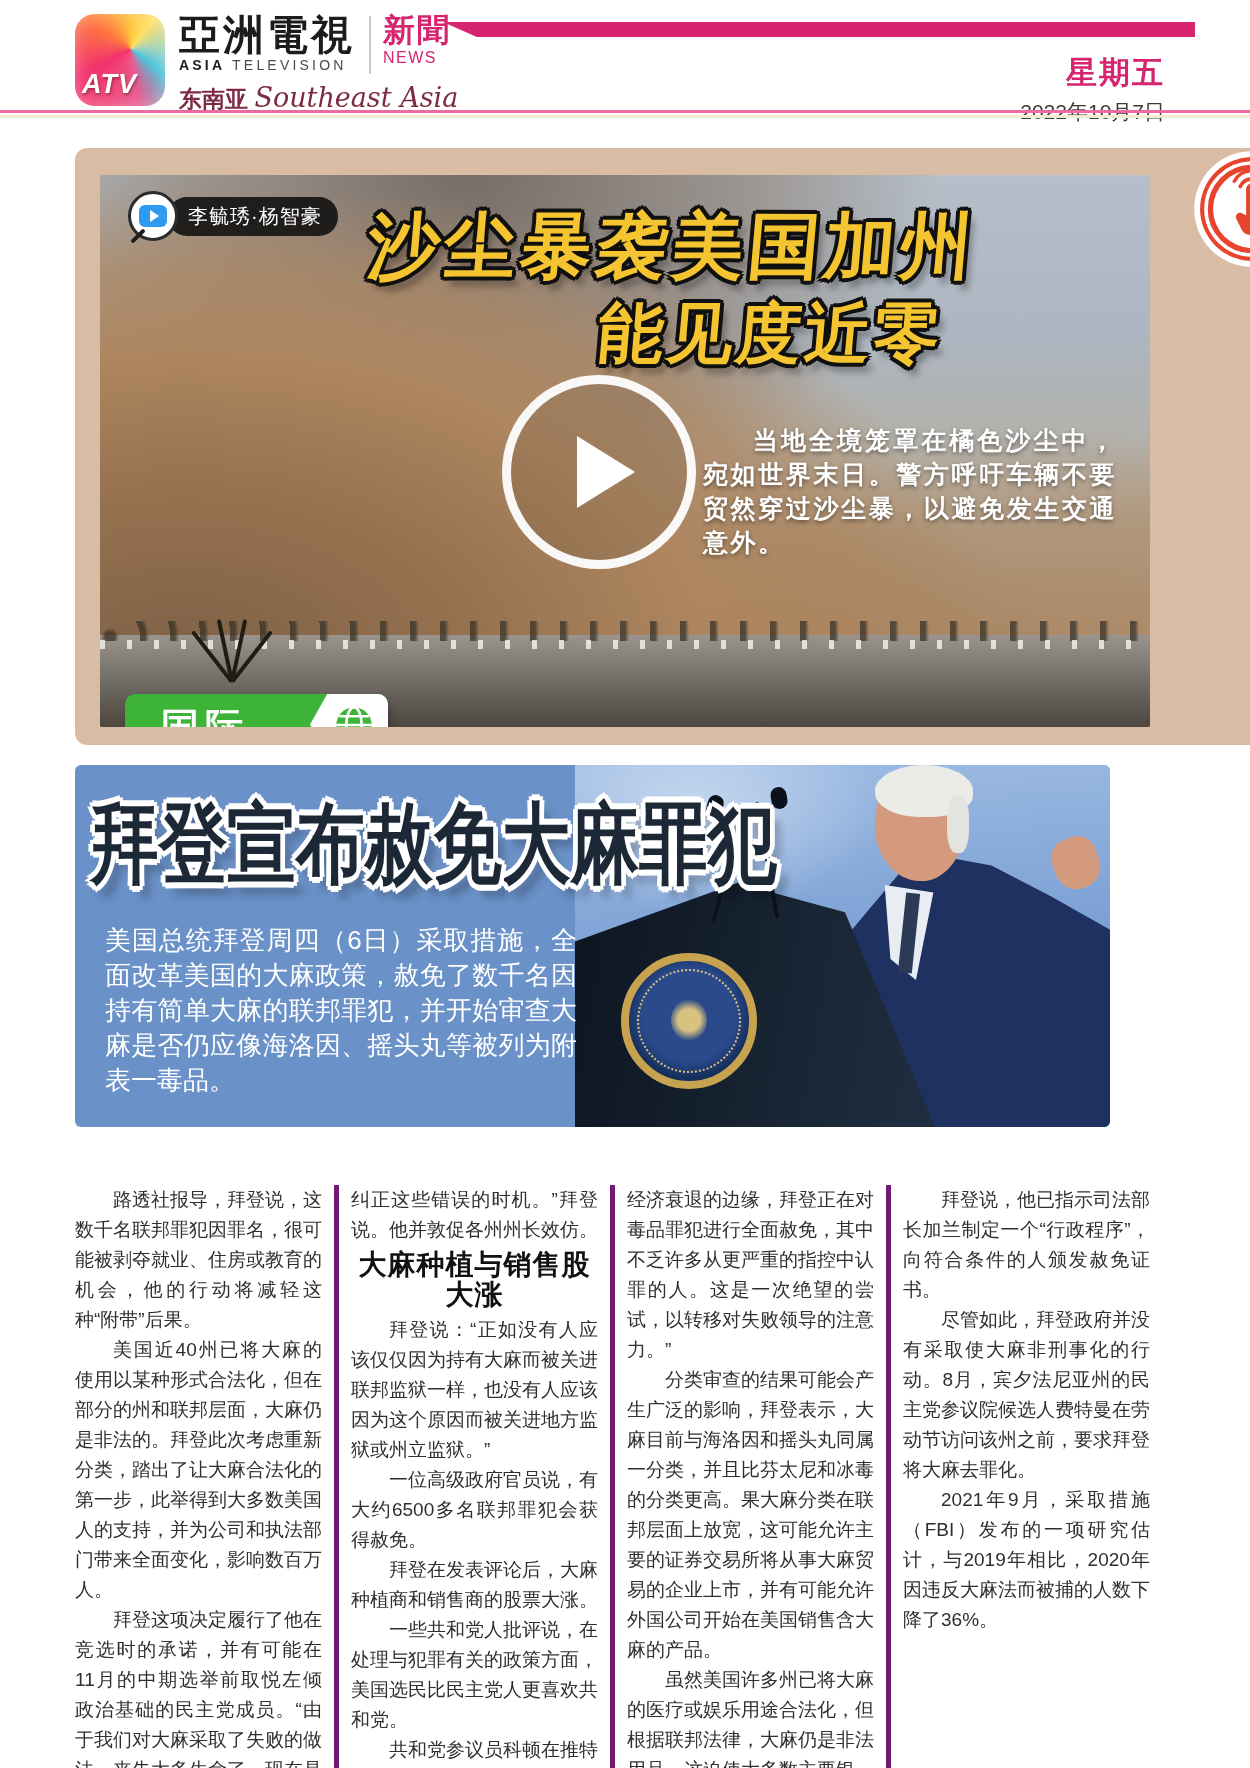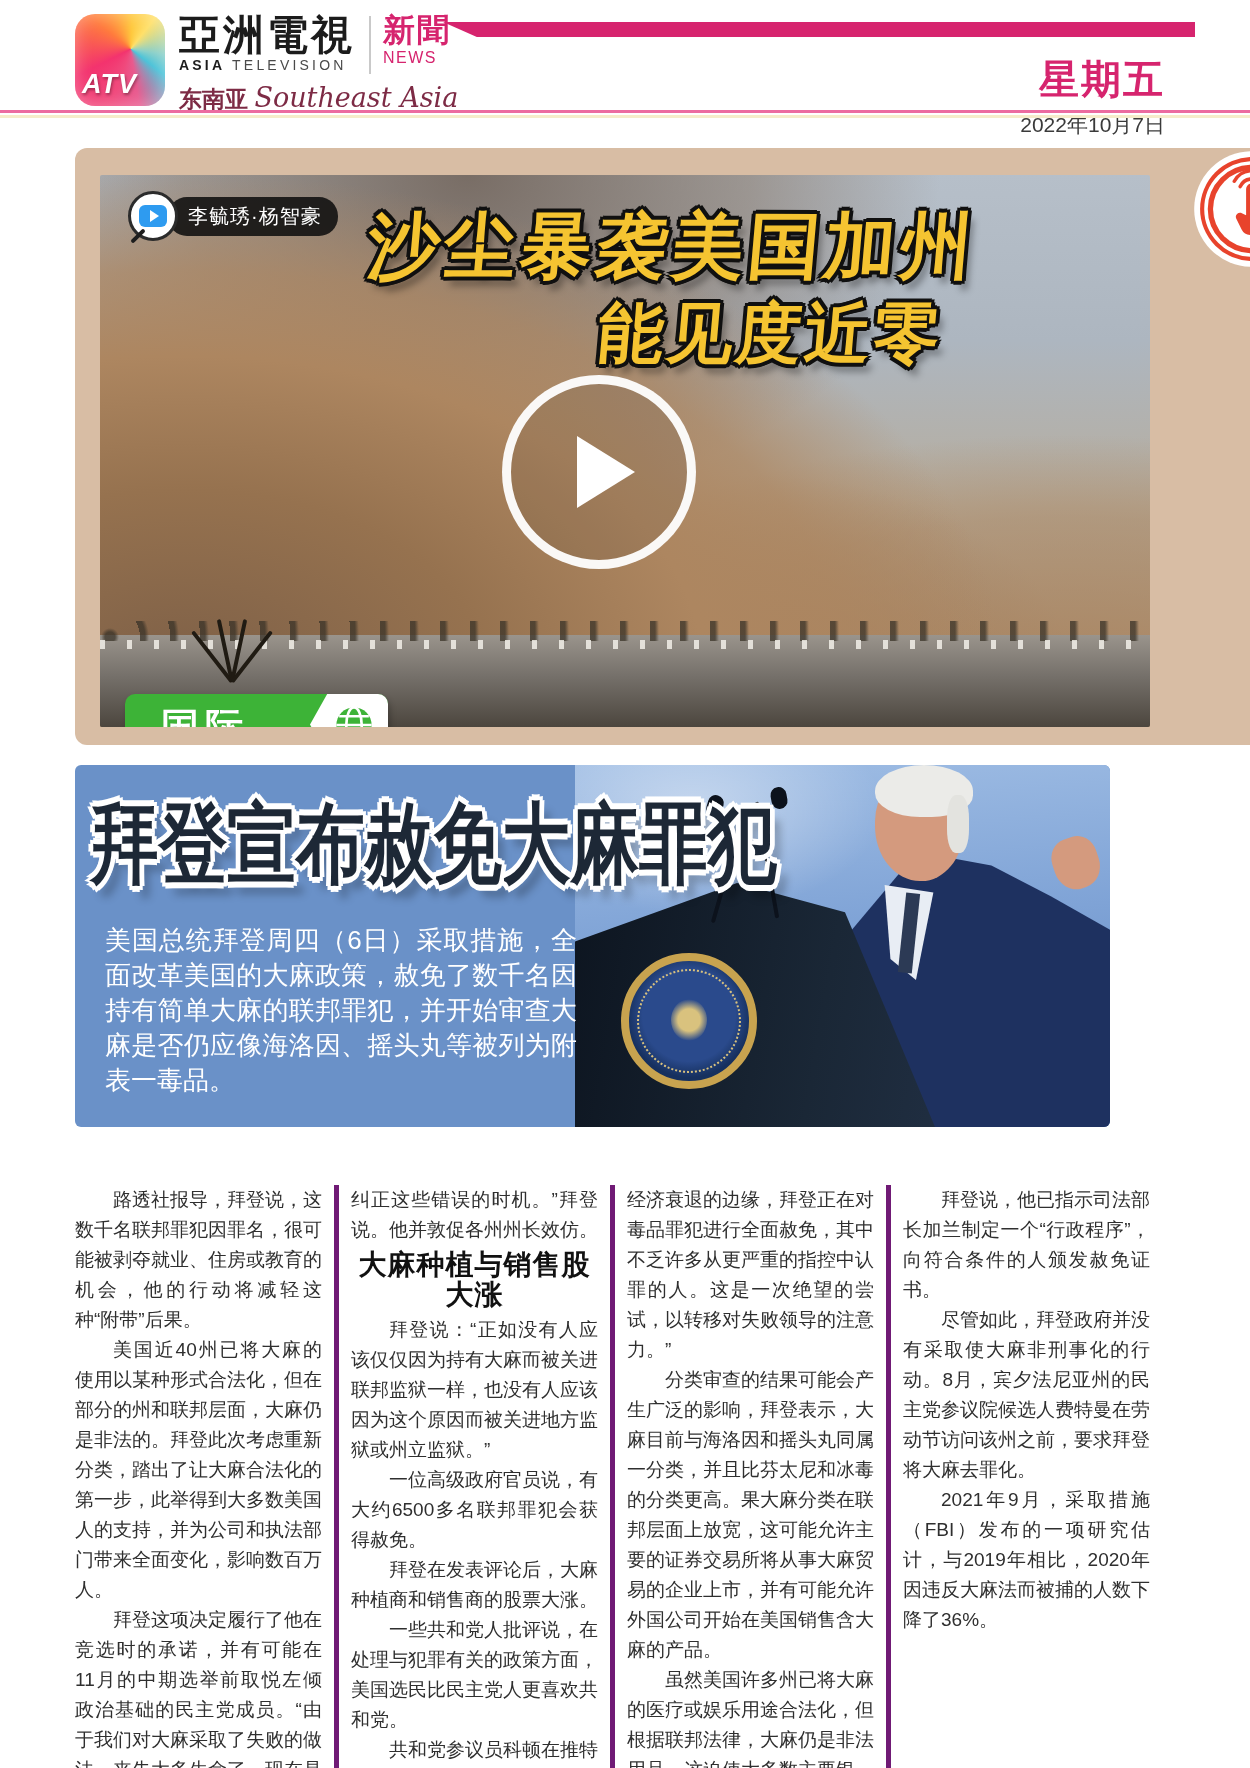--- a/index.html
+++ b/index.html
@@ -20,21 +20,21 @@
   .logo-en b{color:#1c1c1c;}
   .vrule{width:2px;height:58px;background:#c9c9c9;margin:2px 12px 0 14px;}
   .news-block{display:flex;flex-direction:column;line-height:1;}
   .news-cn{font-size:32px;font-weight:bold;color:#d6246e;letter-spacing:2px;}
   .news-en{font-size:16px;color:#d6246e;letter-spacing:1.5px;margin-top:4px;}
   .logo-script{margin-top:8px;color:#7d2b45;font-size:23px;font-weight:bold;}
   .logo-script .script-en{font-family:"DejaVu Serif","Liberation Serif",serif;font-style:italic;font-size:27px;font-weight:normal;}
   .ribbon{position:absolute;left:443px;top:22px;width:752px;height:15px;background:#d6246e;
      clip-path:polygon(0 0,100% 0,100% 100%,4.5% 100%);}
   .dateline{position:absolute;right:85px;top:52px;text-align:right;}
-  .weekday{font-size:40px;font-weight:bold;color:#d6246e;letter-spacing:2px;}
+  .weekday{font-size:31px;font-weight:bold;color:#d6246e;letter-spacing:2px;}
   .dateline .date{font-size:21px;color:#3a3a3a;margin-top:4px;}
   .rule-pink{position:absolute;left:0;top:110px;width:1250px;height:3px;background:#ec6ba0;}
   .rule-cream{position:absolute;left:0;top:115px;width:1250px;height:3px;background:#f6ecca;}
 
   
   .video-card{position:absolute;left:75px;top:148px;width:1216px;height:597px;background:#d8bda4;border-radius:12px;}
   .sand-photo{position:absolute;left:25px;top:27px;width:1050px;height:552px;overflow:hidden;border-radius:2px;
      background:linear-gradient(180deg,#b9c3cc 0%,#aab4bf 28%,#b9b0a0 55%,#b8a astronomical);}
   .sand-sky{position:absolute;inset:0;background:linear-gradient(180deg,#b6bfc9 0%,#adb6c0 30%,#b7ad9d 60%,#b3a28a 100%);}
   .dust{position:absolute;inset:0;
@@ -191,20 +191,21 @@
       </div>
 
       <div class="headline l1">沙尘暴袭美国加州</div>
       <div class="headline l2">能见度近零</div>
 
       <div class="play-btn">
           <div class="tri"></div>
         </div>
 
       <div class="caption">
+        <p>当地全境笼罩在橘色沙尘中，宛如世界末日。警方呼吁车辆不要贸然穿过沙尘暴，以避免发生交通意外。</p>
       </div>
 
       <div class="category">
         <span class="cat-label">国际</span>
         <span class="cat-cap">
           <svg width="44" height="44" viewBox="0 0 40 40">
             <circle cx="20" cy="20" r="16" fill="#3db337"></circle>
             <g stroke="#fff" stroke-width="2.4" fill="none">
               <ellipse cx="20" cy="20" rx="7" ry="16"></ellipse>
               <path d="M4 20 h32"></path>

